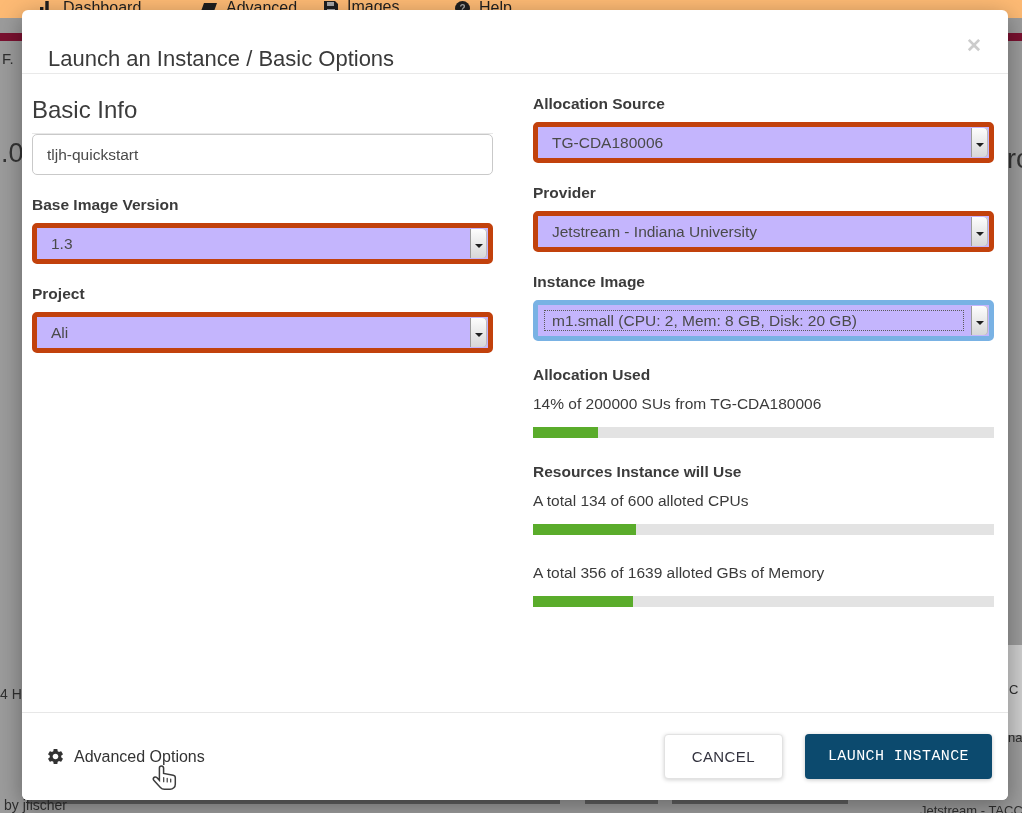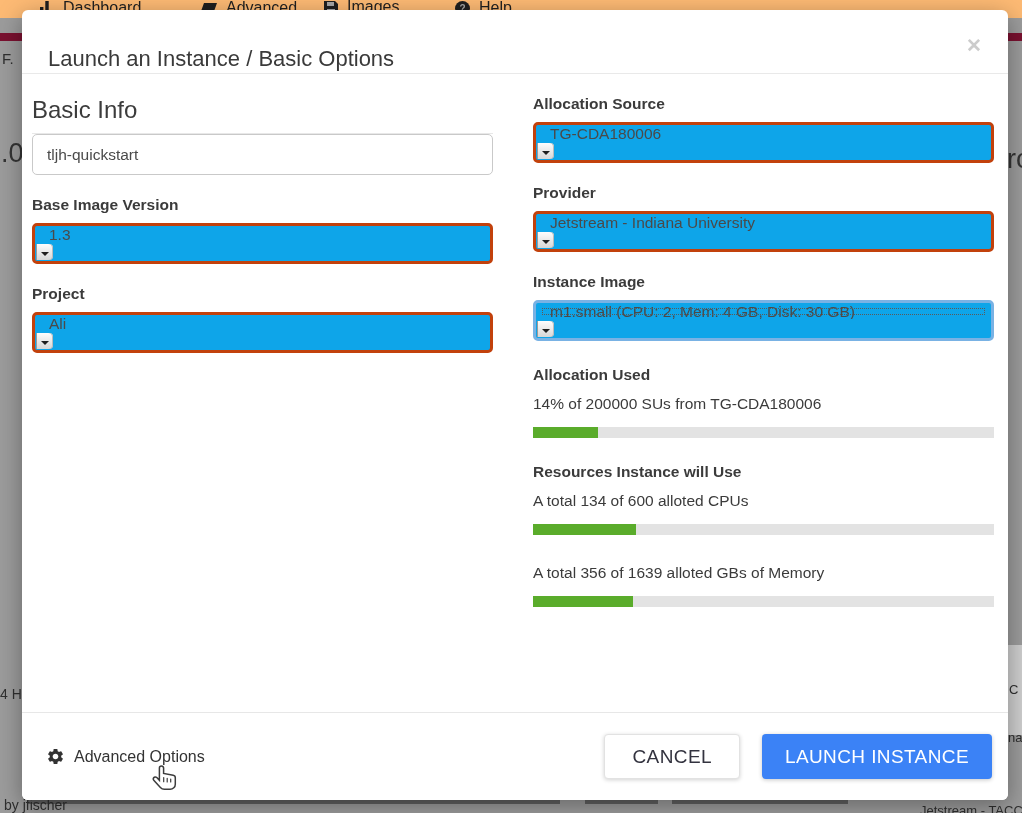--- a/index.html
+++ b/index.html
@@ -26,48 +26,48 @@
   .modal-title { font-size:22px; font-weight:400; color:#3a3a3a; }
   .modal-close { position:absolute; right:26px; top:26px; font-size:19px; font-weight:700; color:#ccc;
                  background:none; border:none; line-height:1; cursor:pointer; }
   .modal-body { display:flex; gap:40px; padding:0 14px 0 10px; height:638px; }
   .col { flex:1; min-width:0; }
   .section-title { font-size:24px; font-weight:400; color:#3c3c3c; margin-top:22px; padding-bottom:9px;
                    border-bottom:1px solid #e8e8e8; }
   .field-label { font-size:15.5px; font-weight:700; color:#3b3b3b; margin:21px 0 9px; }
   .text-input { width:100%; height:41px; border:1px solid #c9c9c9; border-radius:5px; font-size:15.5px;
                 color:#4a4a4a; padding:0 14px; font-family:inherit; background:#fff; }
-  .select { display:flex; align-items:stretch; width:100%; height:41px; border:3px solid #c2410c;
-            border-radius:5px; background:#0ea5e9; cursor:pointer;flex-direction:column; }
+  .select { display:flex; align-items:stretch; width:100%; height:41px; border:5px solid #c2410c;
+            border-radius:5px; background:#c4b5fd; cursor:pointer; }
   .select-value { flex:1; display:flex; align-items:center; font-size:15.5px; color:#4a4a4a;
                   padding:0 14px; white-space:nowrap; overflow:hidden; }
   .select-arrow { width:17px; margin:1px; border-left:1px solid #9a9a9a; border-radius:0 4px 4px 0;
                   background:linear-gradient(#fdfdfd,#d7d7d7); display:flex; align-items:center;
                   justify-content:center; box-shadow:inset -1px 0 0 #bbb; }
   .select-arrow::after { content:""; border:4px solid transparent; border-top-color:#1f1f1f; margin-top:8px; }
   .select.focused { border-color:#79b2e4; }
   .select.focused .select-value { outline:1px dotted #5a5a5a; outline-offset:-5px; margin:1px 2px; padding:0 12px; }
 
   .sub-head { font-size:15.5px; font-weight:700; color:#3b3b3b; margin-top:25px; }
   .usage-text { font-size:15.5px; color:#3b3b3b; margin-top:11px; }
   .progress { height:11px; background:#e3e3e3; margin-top:14px; overflow:hidden; }
   .progress-fill { height:100%; background:#5aac2b; }
   .gap-lg { height:18px; }
 
   .modal-footer { position:absolute; bottom:0; left:0; right:0; height:88px; border-top:1px solid #e7e7e7;
                   display:flex; align-items:center; padding:0 16px 0 24px; border-radius:0 0 6px 6px; background:#fff; }
   .advanced { display:flex; align-items:center; gap:9px; margin-right:auto; font-size:16px; color:#333;
               cursor:pointer; position:relative; }
   .hand-cursor { position:absolute; left:106px; top:17px; }
-  .btn { font-family:inherit; font-size:19px; font-weight:500; letter-spacing:.4px; border-radius:4px;
+  .btn { font-family:inherit; font-size:15px; font-weight:500; letter-spacing:.4px; border-radius:4px;
          cursor:pointer; height:45px; }
   .btn-cancel { background:#fff; color:#33333f; border:1px solid #e2e2e2; padding:0 27px;
                 box-shadow:0 1px 4px rgba(0,0,0,.18); margin-right:22px; }
-  .btn-launch { background:#3b82f6; color:#fff; border:none; padding:0 23px;
-                box-shadow:0 1px 4px rgba(0,0,0,.22); }
+  .btn-launch { background:#0c4a6e; color:#fff; border:none; padding:0 23px;
+                box-shadow:0 1px 4px rgba(0,0,0,.22);font-family:Liberation Mono, monospace; }
 </style>
 </head>
 <body>
 
 <div class="backdrop">
   <div class="topnav">
     <div class="nav-item" style="left:40px">
       <svg width="14" height="15" viewBox="0 0 14 15">
           <g fill="#1f1f1f">
             <rect x="0" y="6" width="3.4" height="9"></rect>
@@ -151,21 +151,21 @@
       </div>
 
       <div class="field-label">Provider</div>
       <div class="select">
         <span class="select-value">Jetstream - Indiana University</span>
         <span class="select-arrow"></span>
       </div>
 
       <div class="field-label">Instance Image</div>
       <div class="select focused">
-        <span class="select-value">m1.small (CPU: 2, Mem: 4 GB, Disk: 30 GB)</span>
+        <span class="select-value">m1.small (CPU: 2, Mem: 8 GB, Disk: 20 GB)</span>
         <span class="select-arrow"></span>
       </div>
 
       <div class="sub-head">Allocation Used</div>
       <div class="usage-text">14% of 200000 SUs from TG-CDA180006</div>
       <div class="progress">
         <div class="progress-fill" style="width: 14%;"></div>
       </div>
 
       <div class="sub-head">Resources Instance will Use</div>

